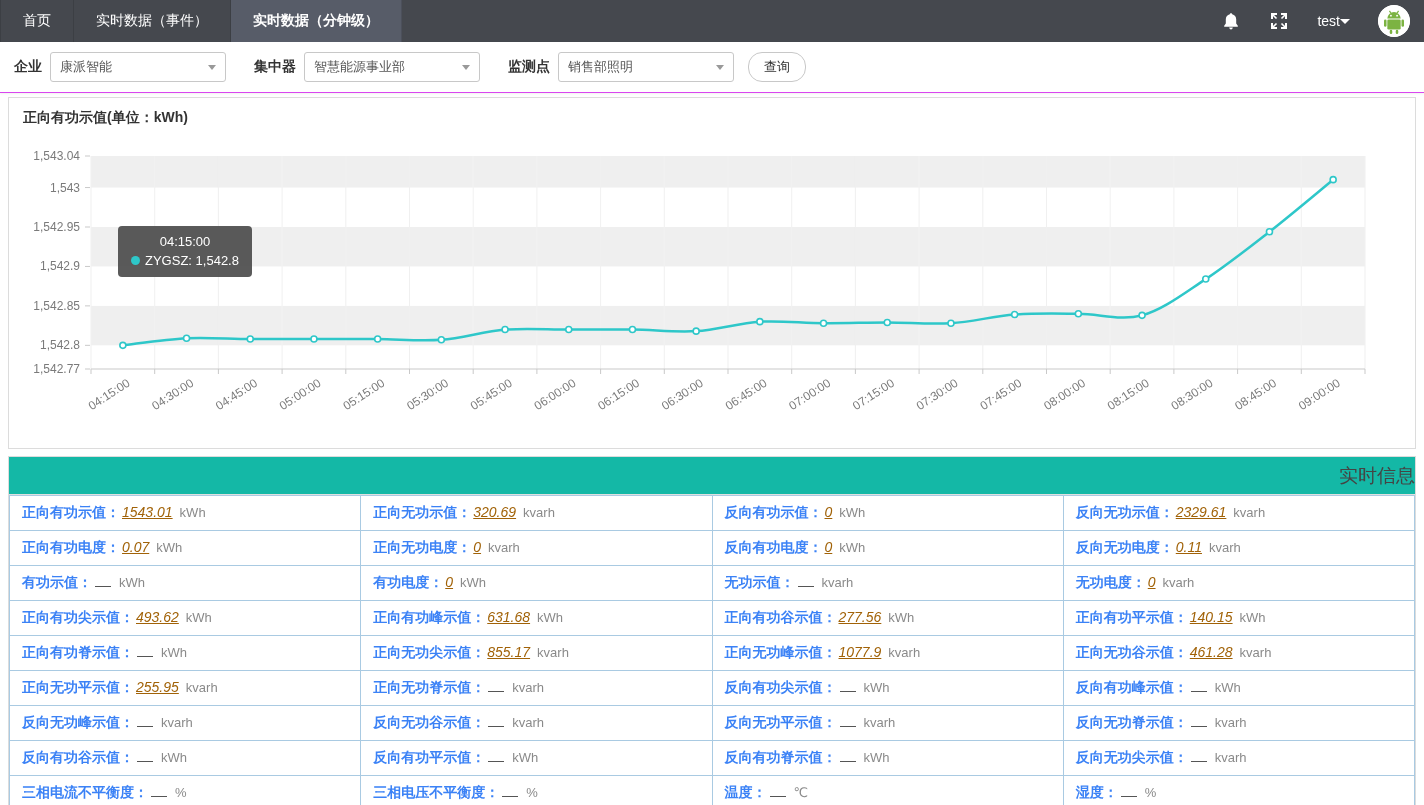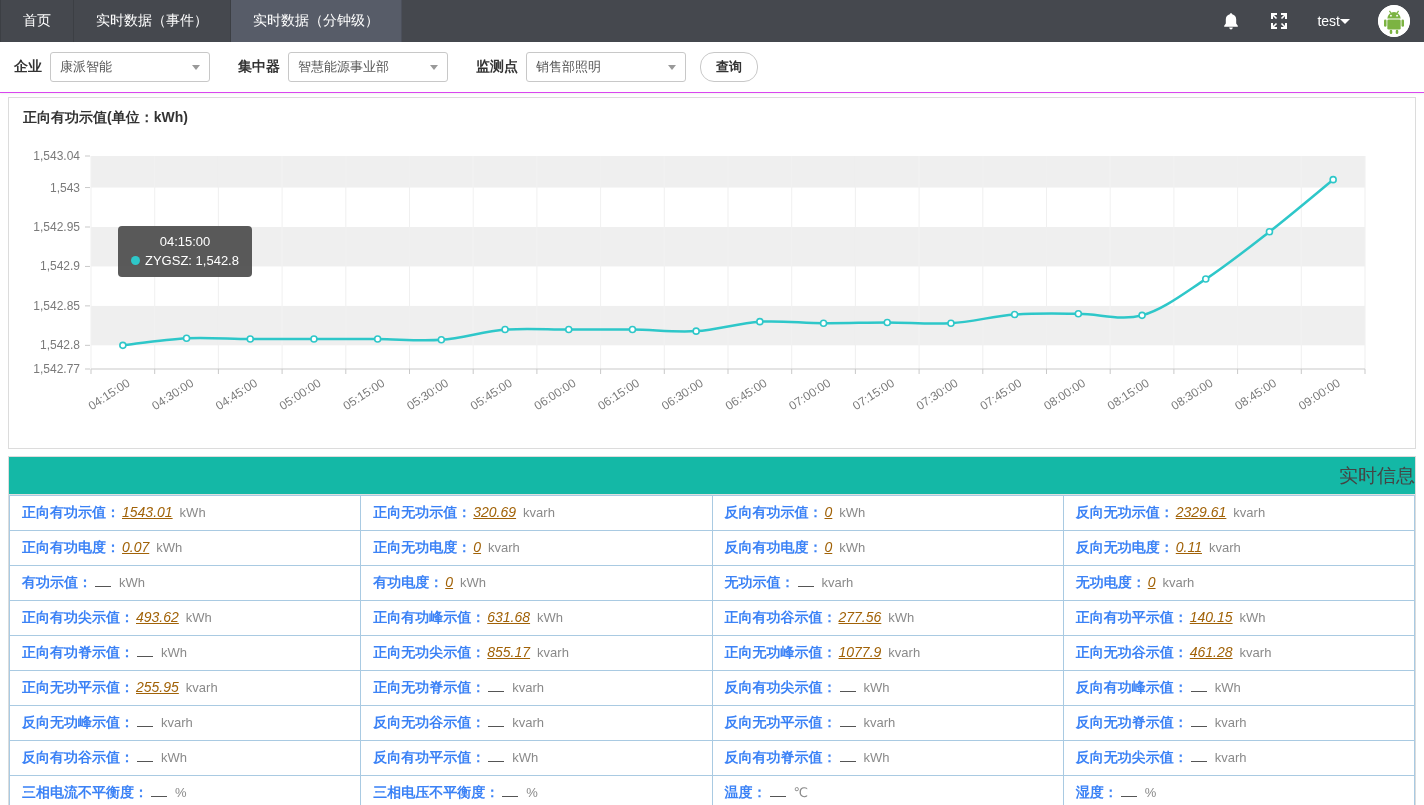--- a/index.html
+++ b/index.html
@@ -5,39 +5,39 @@
   * { margin:0; padding:0; box-sizing:border-box; }
   html,body { width:1424px; height:805px; overflow:hidden; background:#fff;
     font-family:"Liberation Sans","DejaVu Sans",sans-serif; }
 
   
   .navbar { height:42px; background:#45484e; display:flex; align-items:stretch; }
   .nav-tabs { display:flex; }
   .nav-tab { color:#fff; font-size:14px; padding:0 22px; display:flex; align-items:center;
     cursor:pointer; border-right:1px solid rgba(0,0,0,0.12); white-space:nowrap; }
   .nav-tab:first-child { border-left:1px solid rgba(0,0,0,0.12); }
-  .nav-tab.active { background:#575c68; font-weight:normal; }
+  .nav-tab.active { background:#575c68; font-weight:bold; }
   .nav-right { margin-left:auto; display:flex; align-items:center; gap:28px; padding-right:14px; }
   .nav-ico { width:20px; height:20px; display:flex; align-items:center; justify-content:center; cursor:pointer; }
   .user-menu { color:#fff; font-size:14px; display:flex; align-items:center; cursor:pointer; }
   .caret-down { width:0; height:0; border-left:5px solid transparent; border-right:5px solid transparent;
     border-top:5px solid #fff; display:inline-block; }
   .avatar { width:32px; height:32px; border-radius:50%; overflow:hidden; background:#fff; cursor:pointer; }
 
   
   .filterbar { height:51px; background:#fff; display:flex; align-items:center; padding:0 14px;
     border-bottom:1px solid #d946ef; box-shadow:0 1px 2px rgba(0,0,0,0.06); }
   .f-label { font-size:14px; font-weight:bold; color:#333; margin-right:8px; white-space:nowrap; }
-  .select { width:160px; height:30px; border:1px solid #c8c8c8; border-radius:3px; background:#fff;
+  .select { width:176px; height:30px; border:1px solid #c8c8c8; border-radius:3px; background:#fff;
     display:flex; align-items:center; justify-content:space-between; padding:0 9px; margin-right:28px;
     font-size:13px; color:#555; cursor:pointer; }
   .sel-caret { width:0; height:0; border-left:4px solid transparent; border-right:4px solid transparent;
     border-top:5px solid #999; }
   .btn-query { height:30px; padding:0 15px; border:1px solid #c8c8c8; border-radius:14px; background:#fff;
-    font-size:13px; color:#333; cursor:pointer; margin-left:-14px;font-weight:bold; }
+    font-size:13px; color:#333; cursor:pointer; margin-left:-14px; }
 
   
   .chart-panel { margin:4px 8px 7px 8px; border:1px solid #dcdcdc; height:352px; position:relative; background:#fff; }
   .chart-title { padding:11px 14px 4px 14px; font-size:14px; font-weight:bold; color:#333; }
   .chart-svg { display:block; }
   .tooltip { position:absolute; left:109px; top:128px; background:rgba(77,77,77,0.93); border-radius:4px;
     padding:6px 13px 7px 13px; color:#fff; font-size:13px; line-height:19px; pointer-events:none; }
   .tooltip .tt-time { text-align:center; }
   .tooltip .tt-dot { display:inline-block; width:9px; height:9px; border-radius:50%; margin-right:5px; }
 

